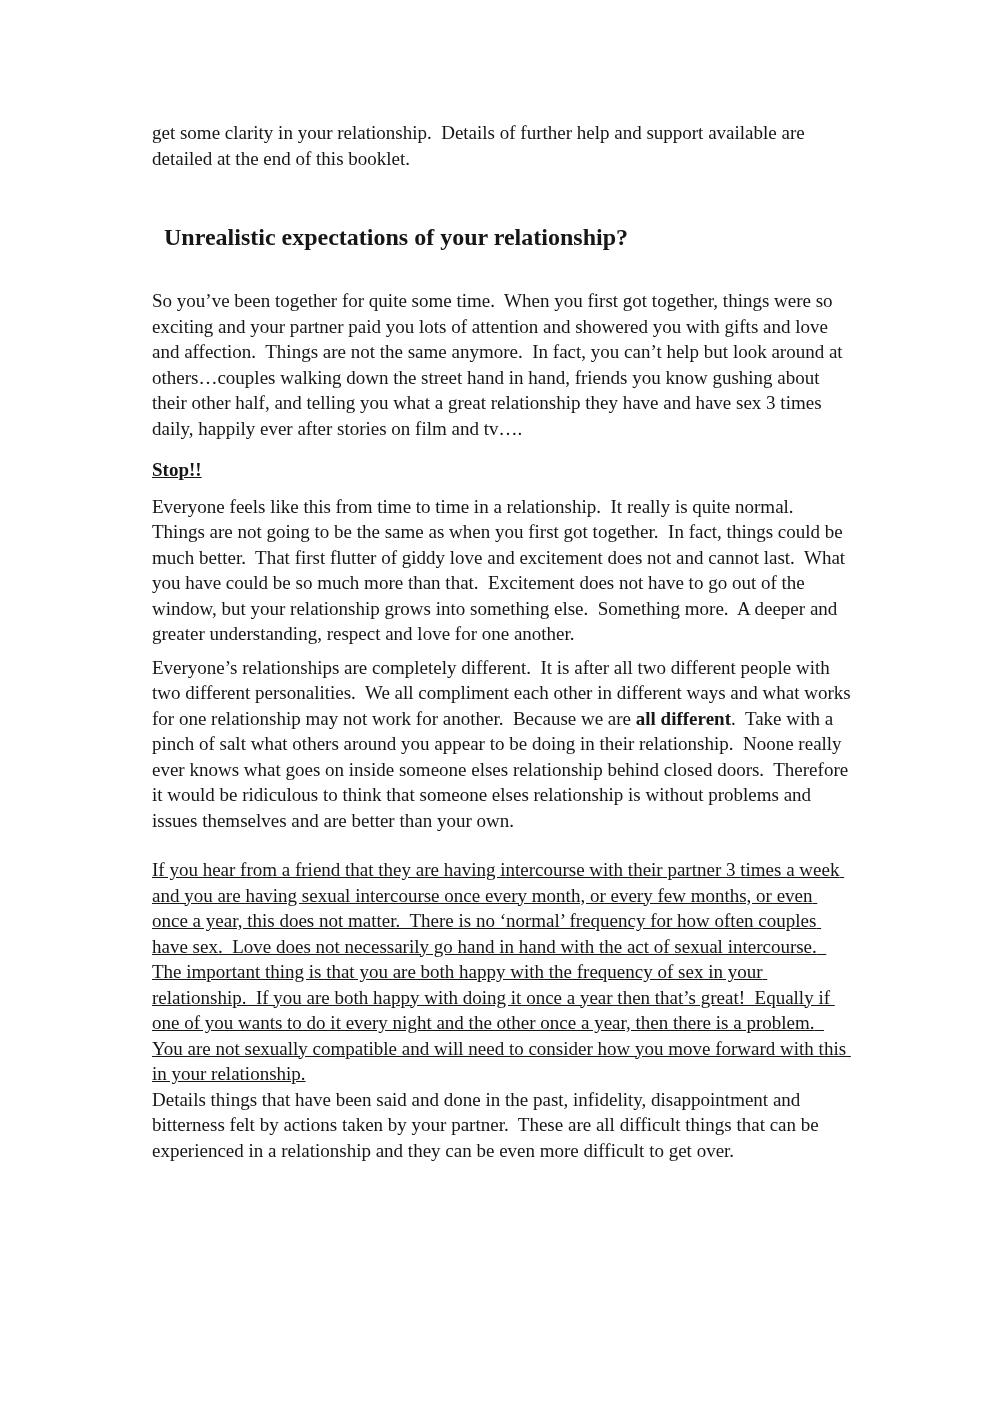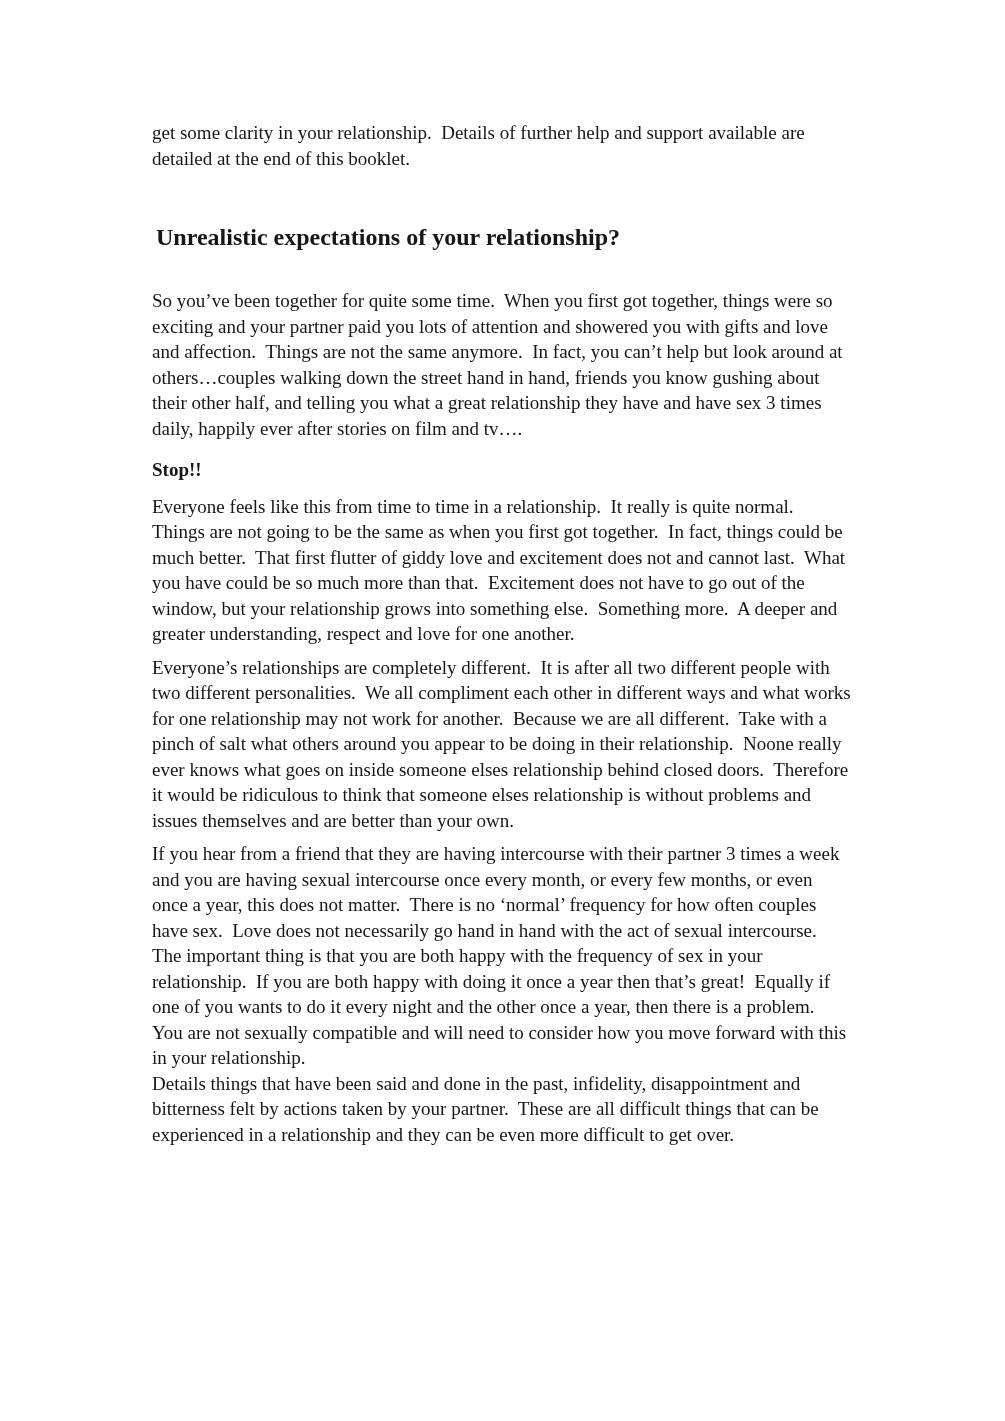--- a/index.html
+++ b/index.html
@@ -22,40 +22,41 @@
     font-size: 19px;
     line-height: 25.5px;
     margin: 0;
     white-space: pre-wrap;
     text-align: left;
   }
   .section-heading {
     font-size: 24px;
     line-height: 30px;
     font-weight: bold;
-    margin: 4px;
+    margin: 12px;
     white-space: pre-wrap;
   }
   .heading-unrealistic {
     margin-top: 51px;
     margin-bottom: 36px;
   }
   .para-intro { margin-bottom: 0; }
   .para-together { margin-bottom: 16px; }
   .stop-label {
     font-size: 19px;
     line-height: 25.5px;
     font-weight: bold;
+    text-decoration: underline;
     margin: 9px 0 11px 0;
     white-space: pre-wrap;
   }
   .para-normal { margin-bottom: 0; }
   .para-different { margin-top: 8px; }
-  .para-frequency { margin-top: 8px; }
-  .bold-inline { font-weight: normal; text-align: center; }
+  .para-frequency { margin-top: 24px; text-decoration: underline; }
+  .bold-inline { font-weight: bold; text-align: center; }
   .heading-past {
     margin-top: 38px;
     margin-bottom: 40px;
   }
 </style>
 </head>
 <body>
 
 <div class="page">
 

